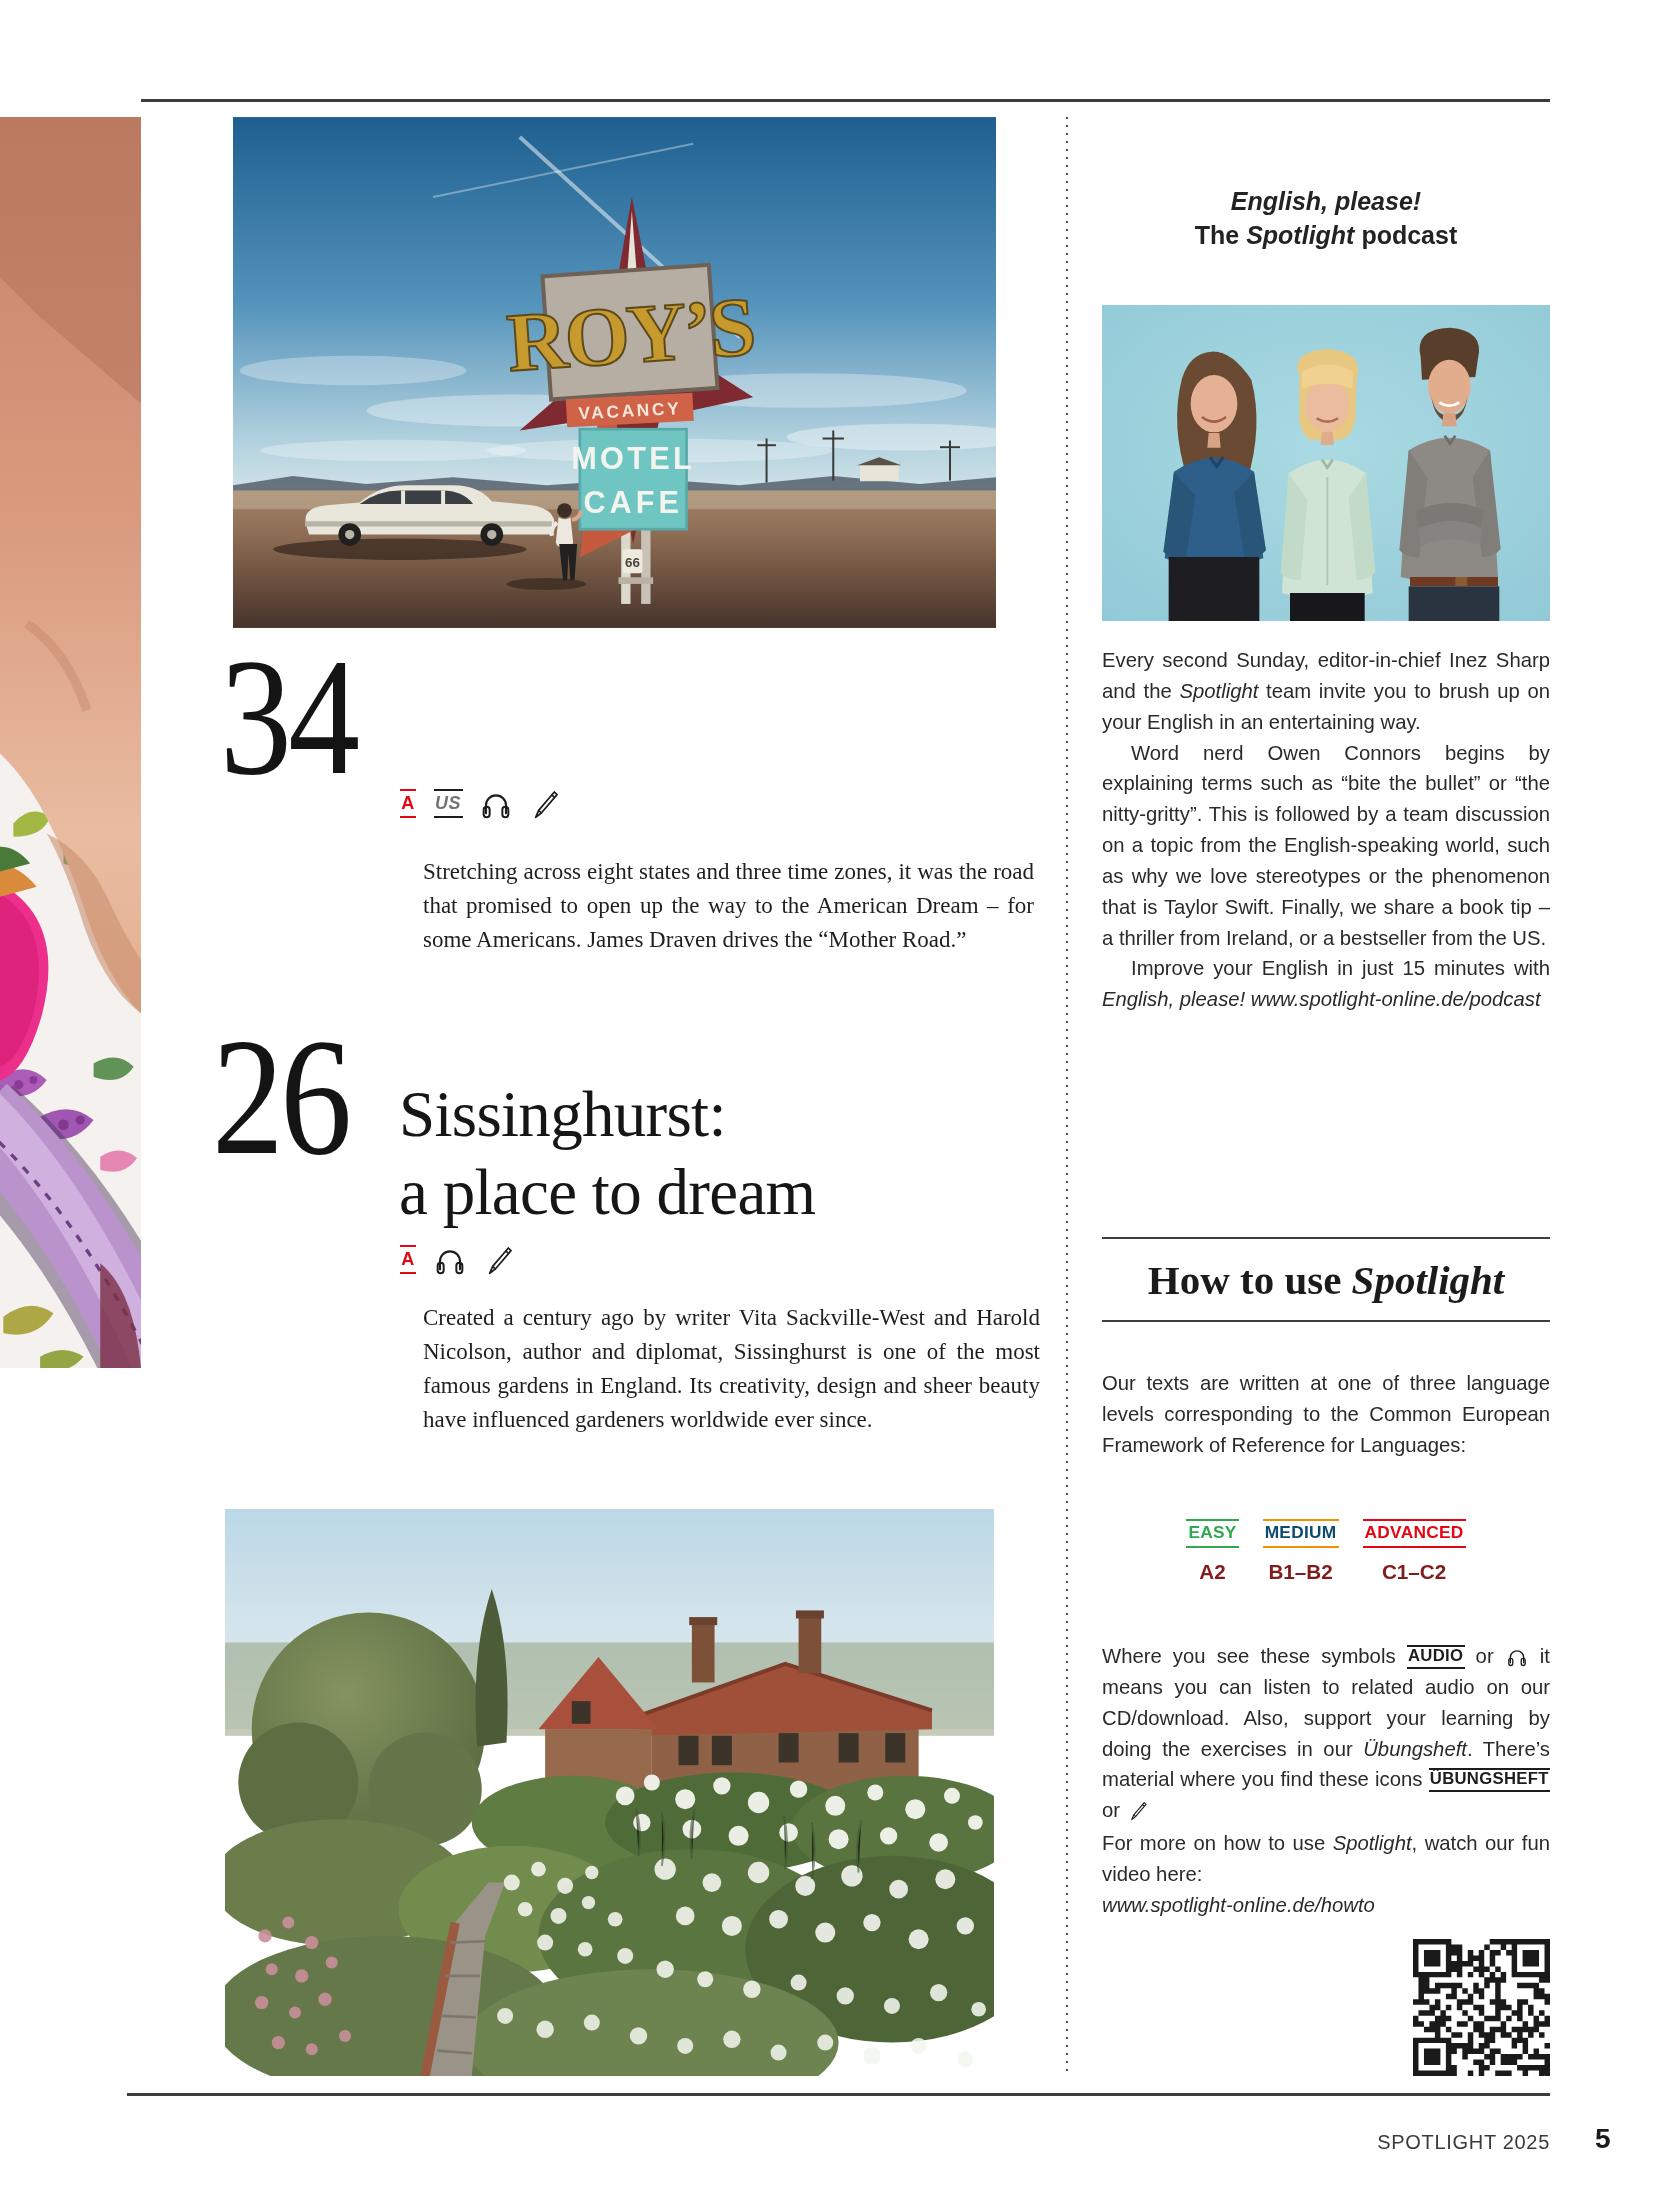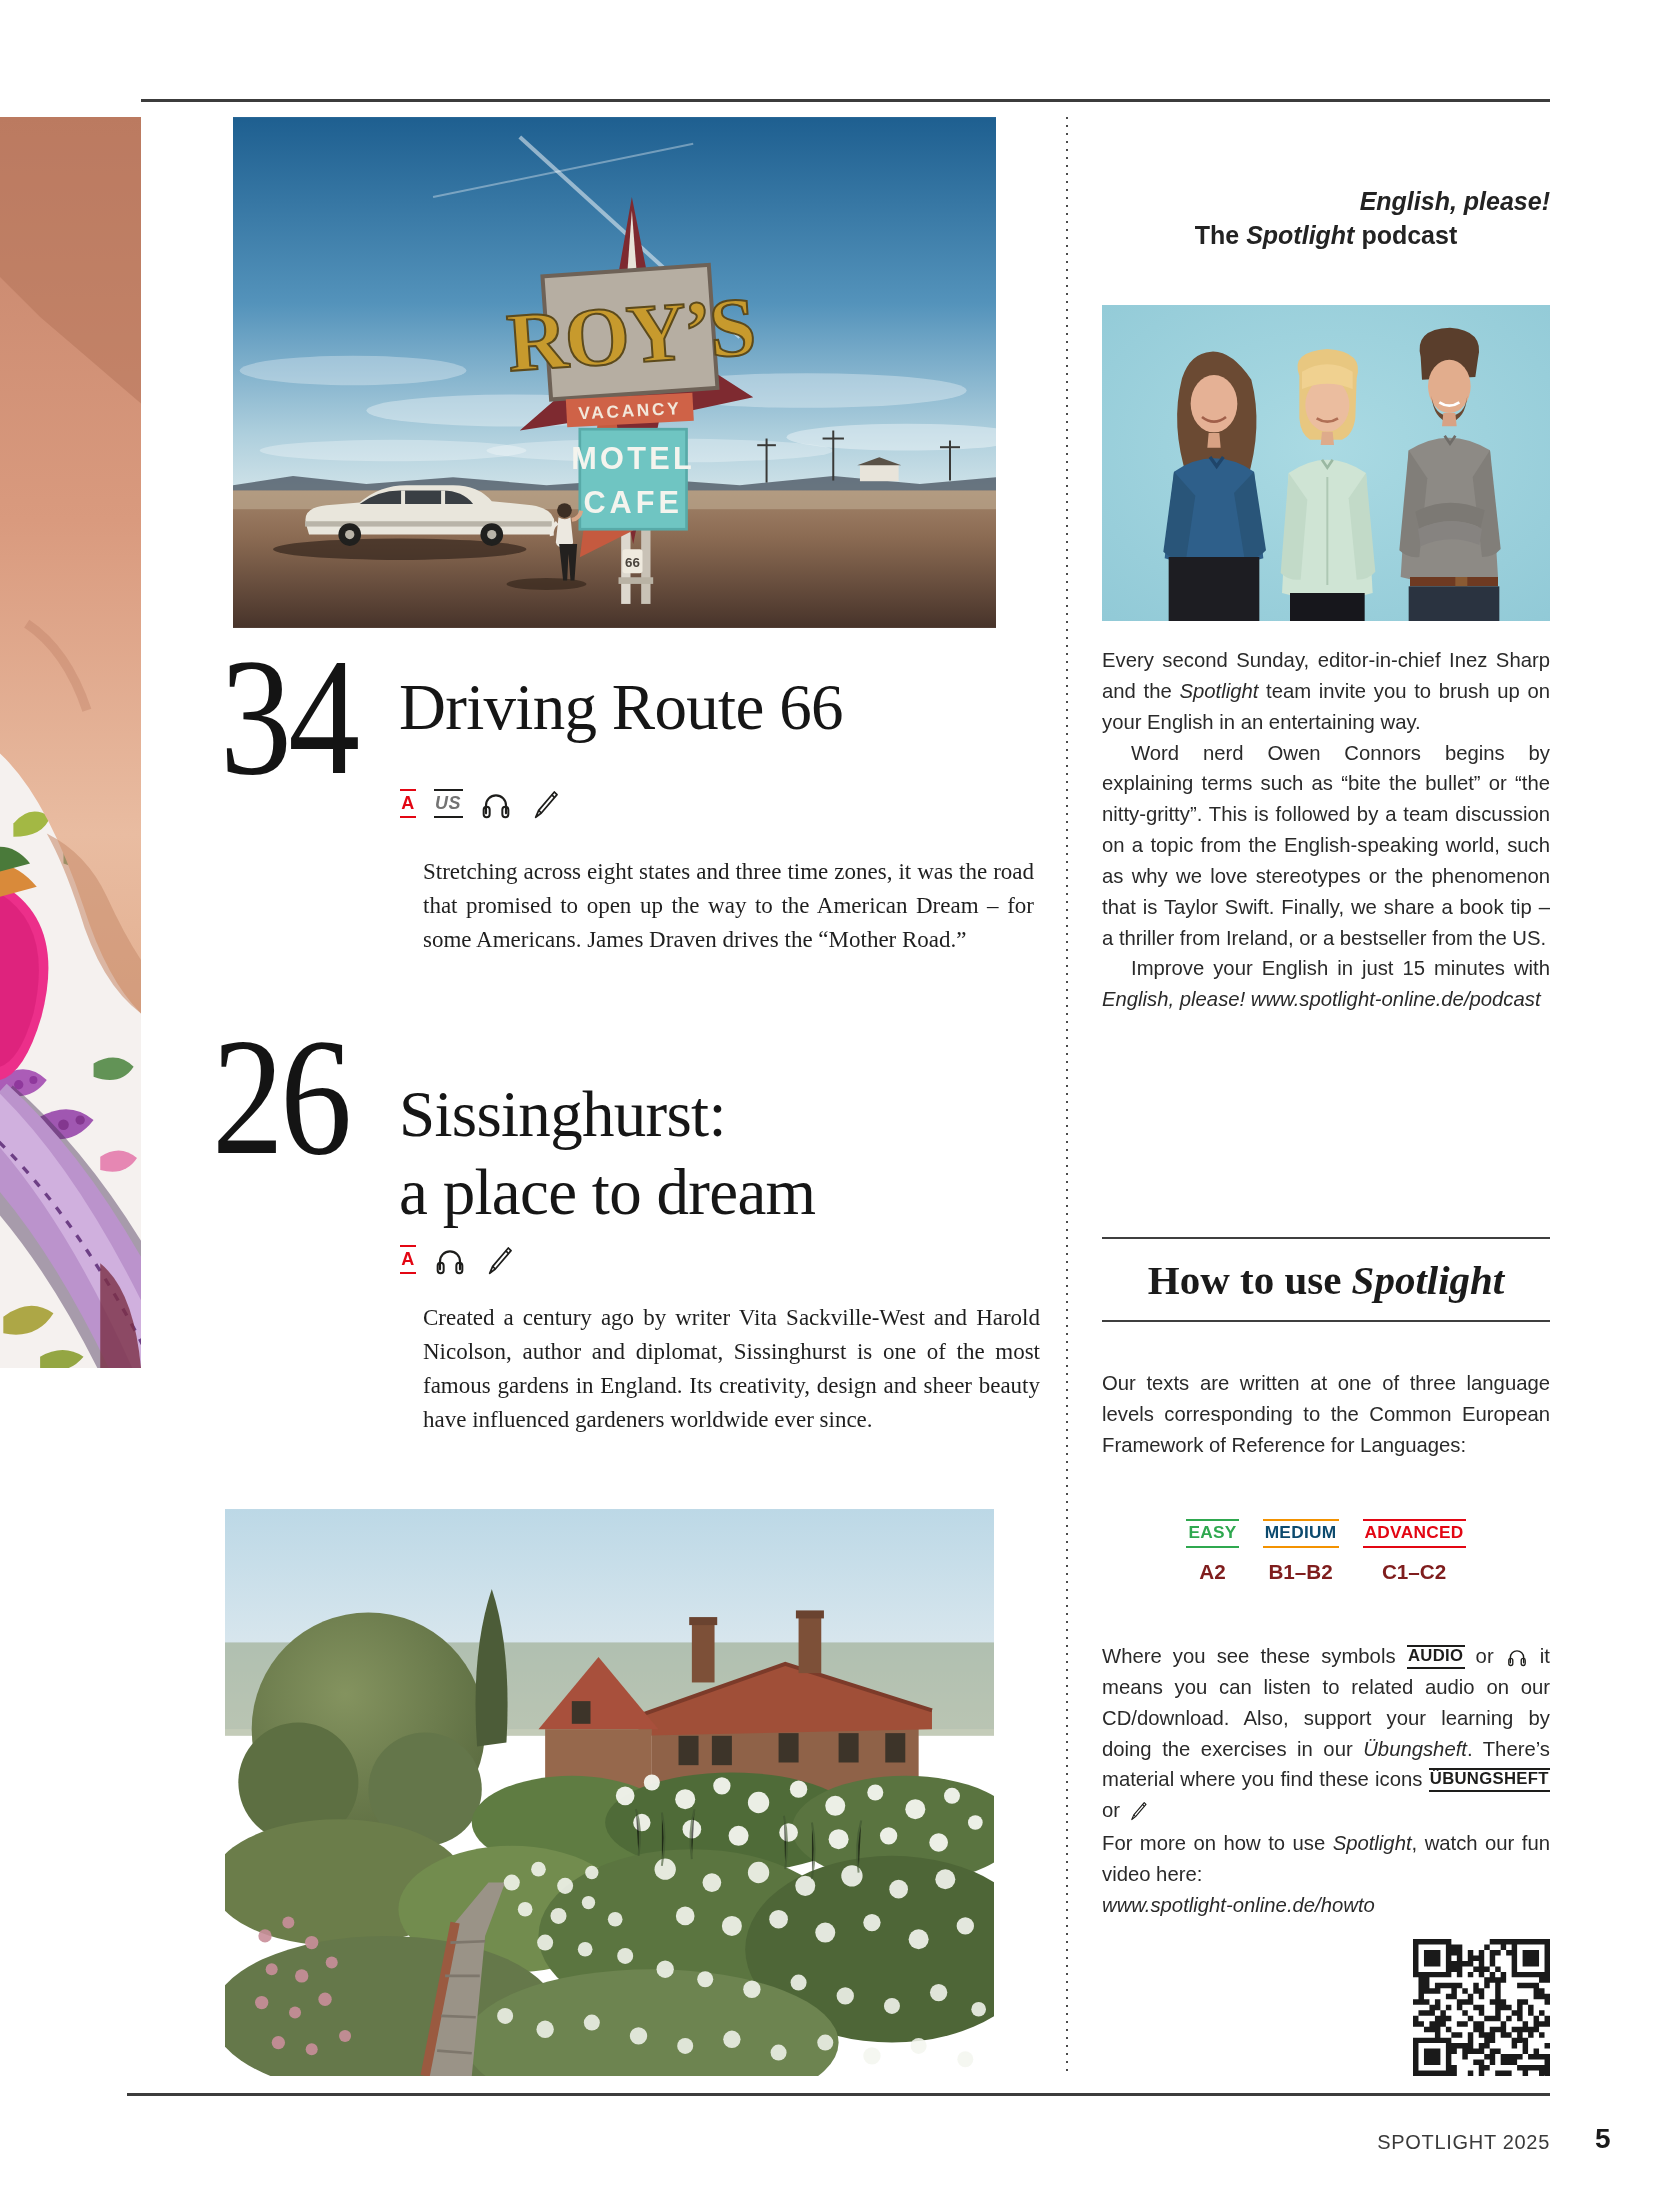--- a/index.html
+++ b/index.html
@@ -199,21 +199,20 @@
       <ellipse cx="470" cy="700" rx="60" ry="9" fill="#2e2118" opacity=".6"></ellipse>
       <circle cx="497" cy="590" r="11" fill="#3c2e24"></circle>
       <path d="M488 600 q10 6 18 0 l4 38 q-2 8 -13 8 t-13 -8z" fill="#ece8e0"></path>
       <path d="M489 640 l6 55 6 0 2 -40 3 40 6 0 4 -55z" fill="#23211f"></path>
       <path d="M508 604 q12 -2 14 -14" stroke="#d9a789" stroke-width="6" fill="none"></path>
       <path d="M486 608 q-10 8 -8 20" stroke="#ece8e0" stroke-width="6" fill="none"></path>
     </svg>
   </div>
 
   <div class="abs serif big-num" style="left:220px;top:650px;">34</div>
-  <h2 class="abs serif art-title" style="left:399px;top:668px;width:620px;">Driving Route 66</h2>
   <div class="abs icon-row" style="left:400px;top:785px;">
     <span class="lvl lvl-a">A</span>
     <span class="lvl lvl-us">US</span>
     <span class="icon-slot">
         <svg viewBox="0 0 48 48">
     <path d="M9 38 V26 a15 15 0 0 1 30 0 V38" fill="none" stroke="#1d1d1b" stroke-width="3.2" stroke-linecap="round"></path>
     <rect x="5.5" y="28" width="9" height="16" rx="4.5" fill="none" stroke="#1d1d1b" stroke-width="3"></rect>
     <rect x="33.5" y="28" width="9" height="16" rx="4.5" fill="none" stroke="#1d1d1b" stroke-width="3"></rect>
   </svg>
       </span>
@@ -406,21 +405,21 @@
           <path d="M655 535 q8 -45 0 -80"></path>
           <path d="M700 525 q-6 -40 4 -75"></path>
         <path d="M840 540 q6 -45 -2 -80"></path>
           <path d="M880 555 q8 -48 0 -85"></path>
           <path d="M950 545 q-6 -42 4 -78"></path>
       </g>
     </svg>
   </div>
 
   <div class="abs rc pod-title" style="top:185px;">
-    <div style="font-style:italic;text-align:right;">English, please!</div>
+    <div style="font-style:italic;">English, please!</div>
     <div>The <i>Spotlight</i> podcast</div>
   </div>
 
   <div class="abs photo" style="left:1102px;top:305px;width:448px;height:316px;">
     <svg viewBox="0 0 672 474">
       <defs>
         <radialGradient id="podbg" cx=".5" cy=".45" r=".9">
           <stop offset="0" stop-color="#aadae3"></stop>
             <stop offset="1" stop-color="#8cc6d4"></stop>
         </radialGradient>

